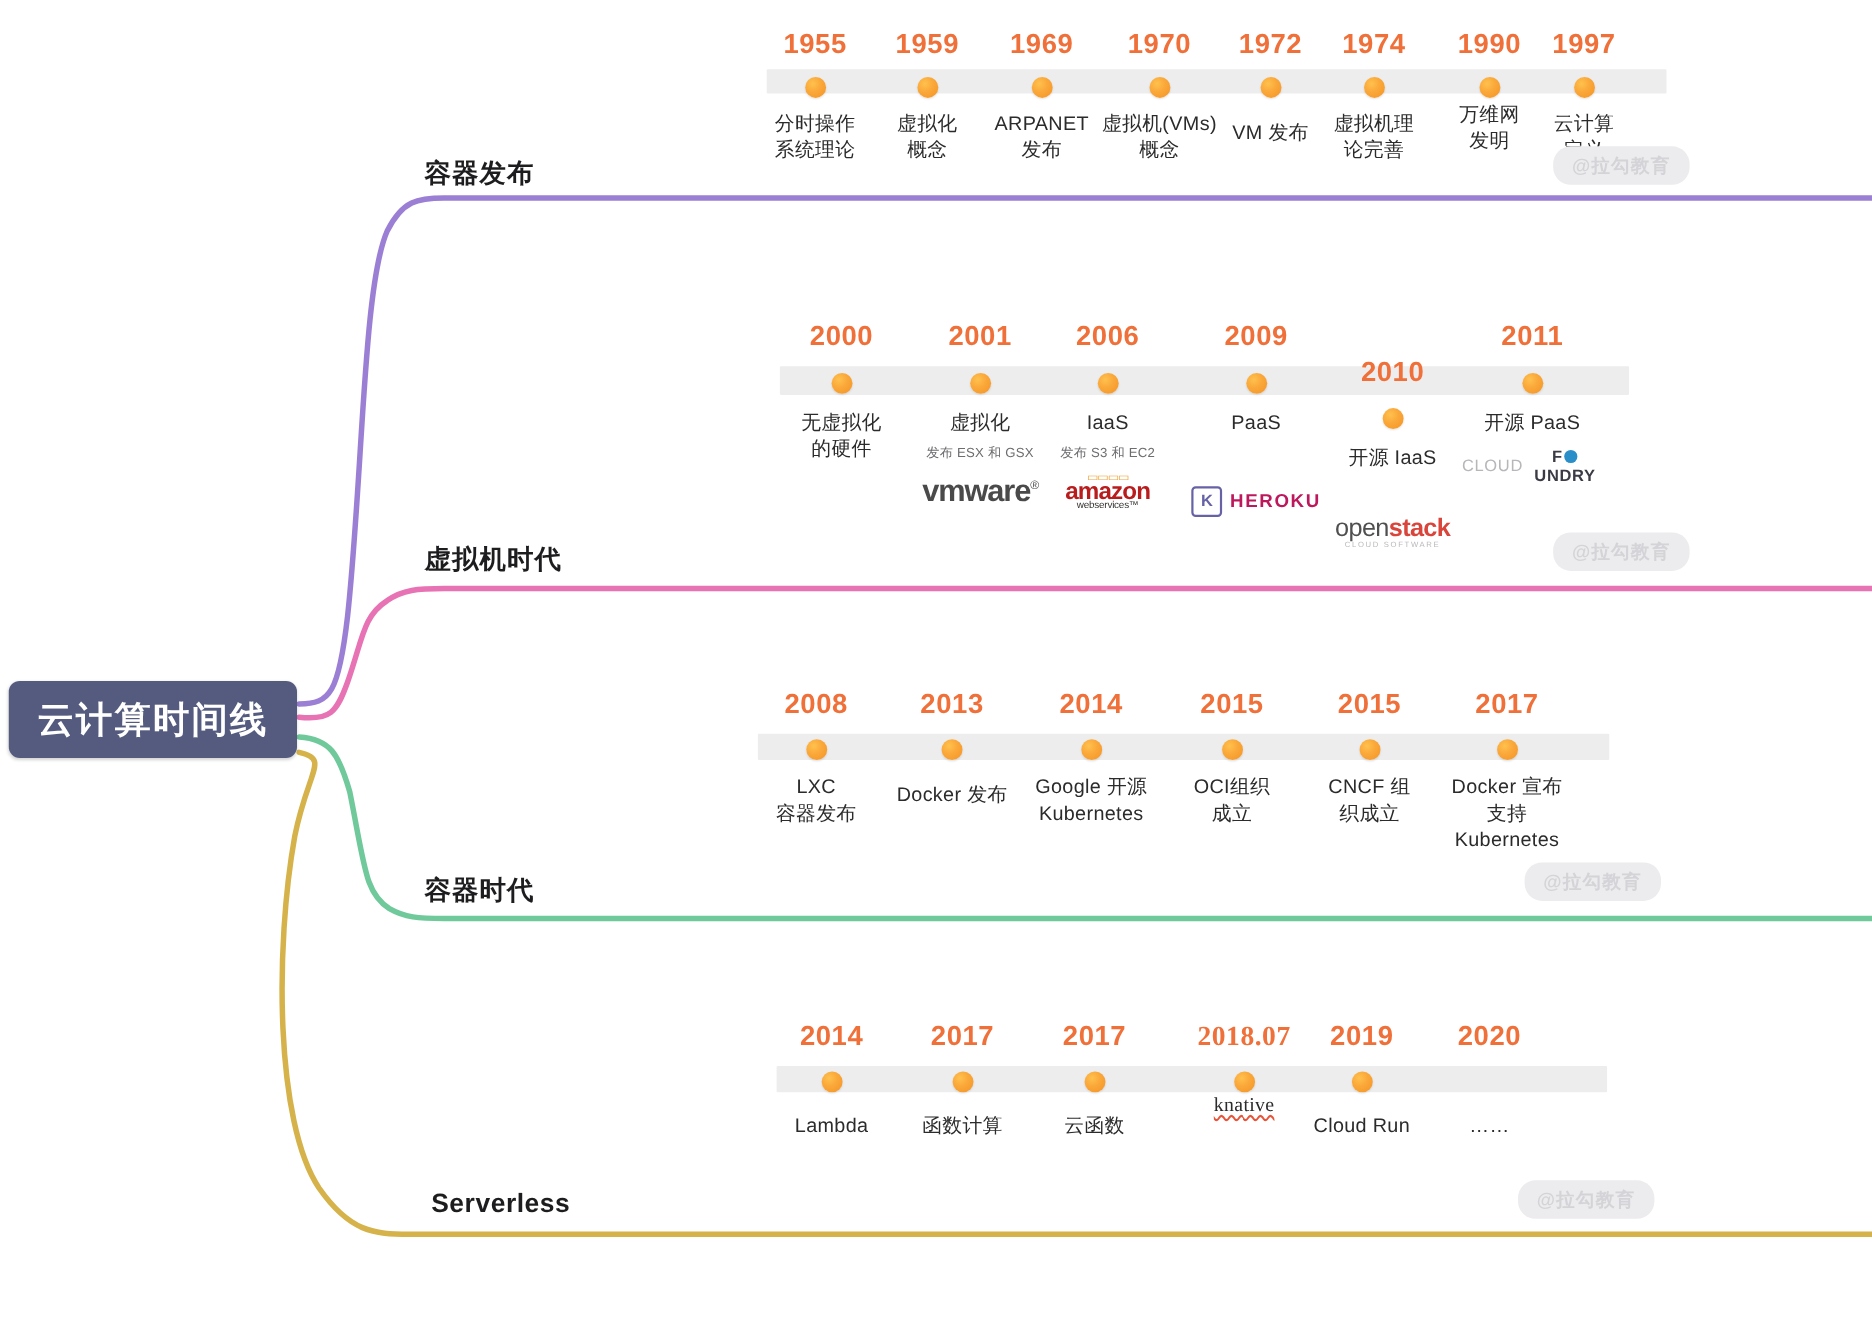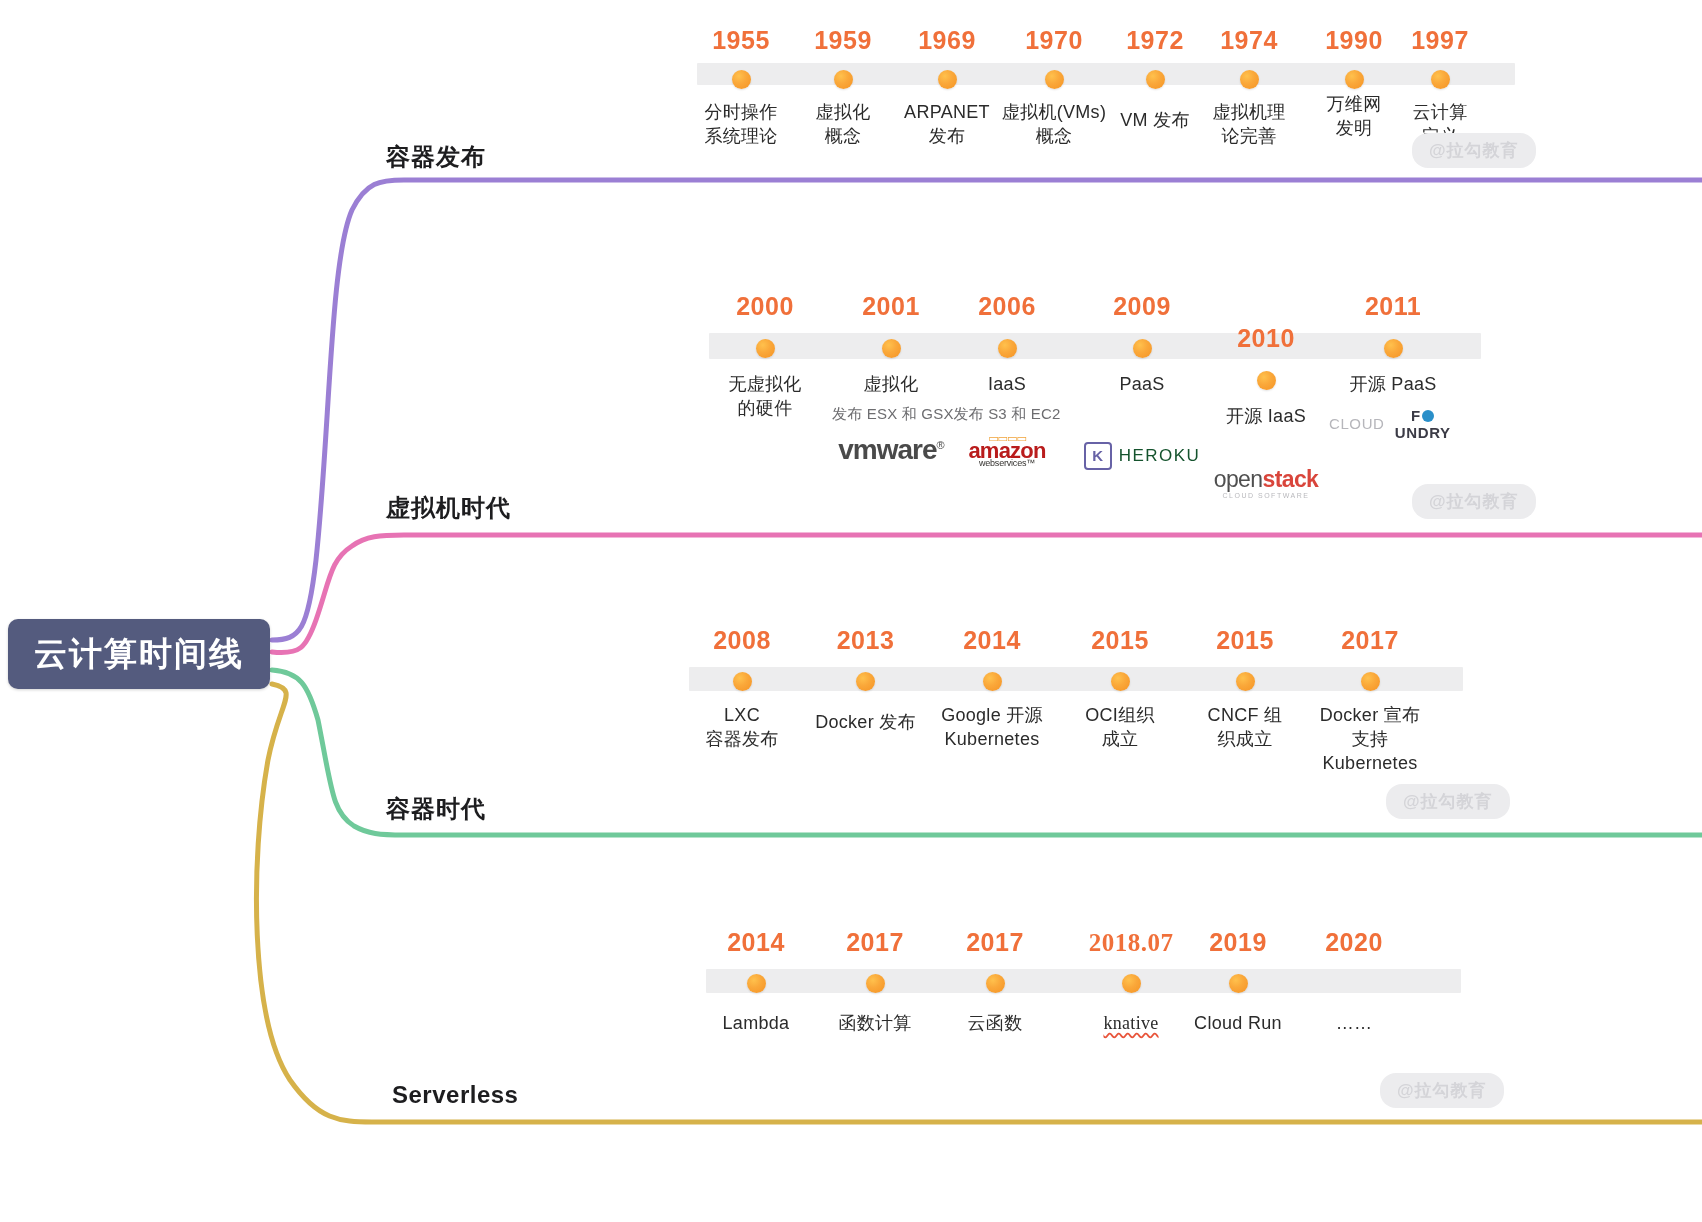--- a/index.html
+++ b/index.html
@@ -45,21 +45,21 @@
     width:19px;height:19px;border-radius:50%;
     margin:0 auto;
     background:radial-gradient(circle at 36% 32%, #ffc14d 0%, #faa83a 42%, #f59324 100%);
     box-shadow:0 1px 2px rgba(0,0,0,.12);
   }
   .tl-label{
     font-size:18px;color:#2b2b2b;line-height:1.32;
     white-space:pre-line;letter-spacing:.3px;
   }
   .tl-sub{
-    font-size:15px;color:#6d6d70;line-height:1.3;
+    font-size:12px;color:#6d6d70;line-height:1.3;
     margin-top:7px;white-space:nowrap;letter-spacing:.2px;
   }
   .tl-label.underlined{
     text-decoration:underline;
     text-decoration-color:#e8543a;
     text-decoration-style:wavy;
     text-underline-offset:3px;
   }
   .tl-logo{margin-top:12px;height:30px;display:flex;align-items:center;justify-content:center;}
 
@@ -72,21 +72,21 @@
     font-size:11px;color:#f0a33a;letter-spacing:-1px;display:block;height:9px;overflow:hidden;
   }
   .logo-amazon .amz{font-size:22px;font-weight:bold;color:#b91c1c;letter-spacing:-.8px;display:block;margin-top:-2px;}
   .logo-amazon .aws{font-size:9px;color:#33312e;display:block;margin-top:-3px;letter-spacing:-.2px;}
   .logo-heroku{display:flex;align-items:center;gap:7px;}
   .logo-heroku .mark{
     width:24px;height:24px;border:2px solid #6762a6;border-radius:4px;
     color:#6762a6;font-size:15px;font-weight:bold;
     display:flex;align-items:center;justify-content:center;line-height:1;
   }
-  .logo-heroku .wd{font-size:17px;font-weight:normal;color:#14532d;letter-spacing:1.5px;text-align:right;}
+  .logo-heroku .wd{font-size:17px;font-weight:bold;color:#be185d;letter-spacing:1.5px;text-align:right;}
   .logo-openstack{text-align:center;line-height:1;}
   .logo-openstack .os{font-size:23px;color:#4f4f4f;letter-spacing:-.6px;}
   .logo-openstack .os .stack{color:#d9453b;font-weight:bold;}
   .logo-openstack .tag{font-size:7px;color:#b9b9bd;letter-spacing:1.5px;display:block;margin-top:1px;}
   .logo-cf{display:flex;align-items:center;font-size:15px;letter-spacing:.6px;}
   .logo-cf .c1{color:#b6b6bb;}
   .logo-cf .c2{color:#3b3b46;font-weight:bold;margin-left:4px;}
   .logo-cf .globe{
     display:inline-block;width:12px;height:12px;border-radius:50%;
     background:#2a8fc9;margin:0 1px;vertical-align:-1px;
@@ -298,21 +298,21 @@
     <div class="tl-label" style="margin-top:19px;">函数计算</div>
   </div>
   <div class="tl-item" style="left:947px;width:96px;">
     <div class="tl-year">2017</div>
     <div class="tl-dot" style="margin-top:19px;"></div>
     <div class="tl-label" style="margin-top:19px;">云函数</div>
   </div>
   <div class="tl-item" style="left:1073px;width:116px;font-family:Liberation Serif, serif;">
     <div class="tl-year">2018.07</div>
     <div class="tl-dot" style="margin-top:19px;"></div>
-    <div class="tl-label underlined" style="margin-top:19px;">knative</div>
+    <div class="tl-label underlined" style="">knative</div>
   </div>
   <div class="tl-item" style="left:1186px;width:104px;">
     <div class="tl-year">2019</div>
     <div class="tl-dot" style="margin-top:19px;"></div>
     <div class="tl-label" style="margin-top:19px;">Cloud Run</div>
   </div>
   <div class="tl-item" style="left:1306px;width:96px;">
     <div class="tl-year">2020</div>
     <div class="tl-label" style="margin-top:57px;">……</div>
   </div>

